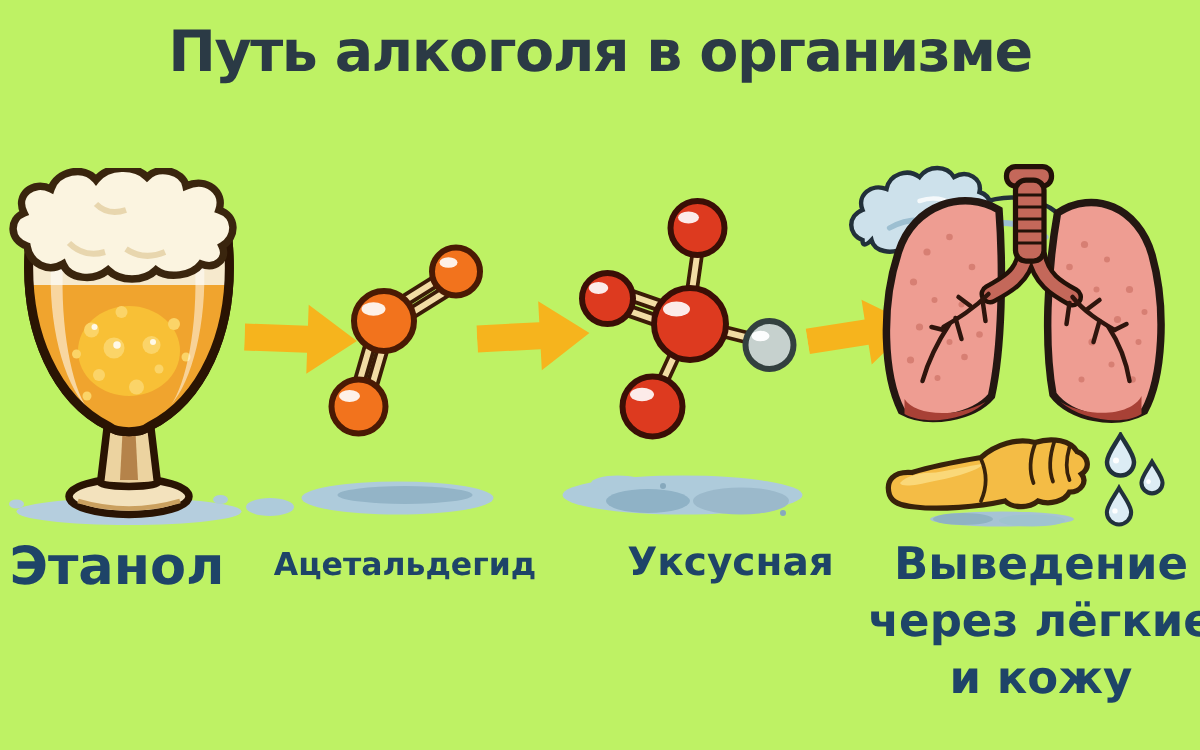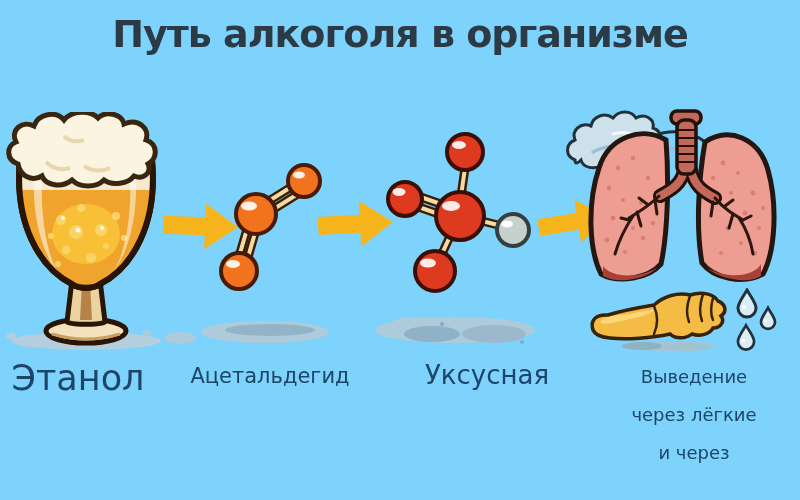--- a/index.html
+++ b/index.html
@@ -1,27 +1,27 @@
 <!DOCTYPE html>
 <html><head>
 <meta charset="utf-8">
 <style>
   html,body{margin:0;padding:0;background:#ffffff;}
-  #canvas{position:relative;width:800px;height:500px;background:#7dd3fc;overflow:hidden;
+  #canvas{position:relative;width:800px;height:500px;background:#bef264;overflow:hidden;
           font-family:"DejaVu Sans",sans-serif;}
   .abs{position:absolute;}
   #title{left:0;top:12px;width:800px;text-align:center;font-size:38px;font-weight:700;
          color:#2b3a45;letter-spacing:-1px;}
   .stage-label{display:flex;flex-direction:column;align-items:center;color:#1e4468;
-               font-weight:400;}
+               font-weight:700;}
   .stage-label span{display:block;white-space:nowrap;}
   #label-ethanol{left:0;top:358px;width:156px;font-size:35px;}
   #label-acetaldehyde{left:148px;top:364px;width:244px;font-size:21px;}
   #label-acetic{left:398px;top:356px;width:178px;font-size:26px;line-height:38px;}
-  #label-elimination{left:588px;top:358px;width:212px;font-size:18px;line-height:38px;}
+  #label-elimination{left:588px;top:358px;width:212px;font-size:30px;line-height:38px;}
   svg{display:block;}
 </style>
 </head>
 <body>
 
 <div id="canvas">
 
   <div id="title" class="abs">Путь алкоголя в организме</div>
 
   <svg class="abs" style="left:6px;top:112px" width="160" height="240" viewBox="0 0 160 240">
@@ -276,16 +276,16 @@
   </div>
   <div id="label-acetaldehyde" class="abs stage-label">
     <span>Ацетальдегид</span>
   </div>
   <div id="label-acetic" class="abs stage-label">
     <span>Уксусная</span>
   </div>
   <div id="label-elimination" class="abs stage-label">
     <span>Выведение</span>
     <span>через лёгкие</span>
-    <span>и через</span>
+    <span>и кожу</span>
   </div>
 
 </div>
 
 </body></html>

